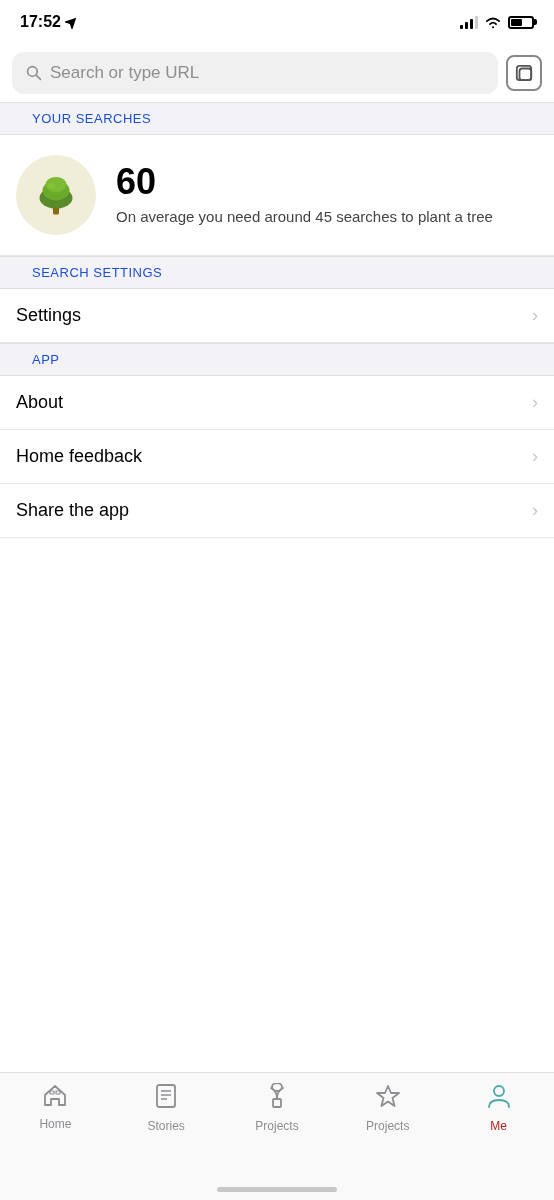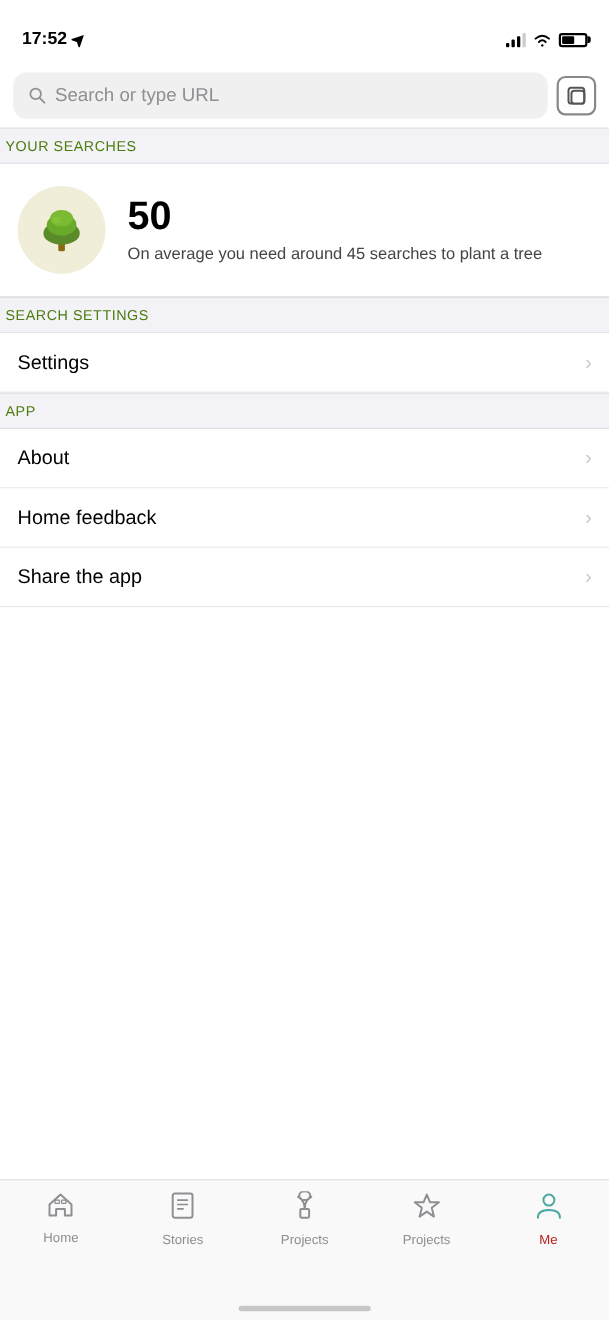--- a/index.html
+++ b/index.html
@@ -14,21 +14,20 @@
     }
 
     
     .status-bar {
       height: 44px;
       background: #ffffff;
       display: flex;
       align-items: center;
       justify-content: space-between;
       padding: 0 20px;
-      margin-top: 14px;
     }
     .status-time {
       font-size: 16px;
       font-weight: 600;
       color: #000;
       display: flex;
       align-items: center;
       gap: 4px;
     }
     .status-icons {
@@ -106,24 +105,24 @@
       align-items: center;
       justify-content: center;
       color: #555;
       font-size: 13px;
       font-weight: 600;
     }
 
     
     .section-header {
       background: #f2f2f7;
-      padding: 8px 5px;
+      padding: 8px 32px;
       font-size: 13px;
       font-weight: 500;
-      color: #4d7c0f;
+      color: #1d4ed8;
       letter-spacing: 0.5px;
       border-top: 1px solid #e0e0e0;
       border-bottom: 1px solid #e0e0e0;
     }
 
     
     .tree-card {
       background: #ffffff;
       padding: 20px 16px;
       display: flex;
@@ -285,21 +284,21 @@
       <rect x="36" y="50" width="8" height="16" fill="#8B6914" rx="2"></rect>
 
       <ellipse cx="40" cy="44" rx="22" ry="14" fill="#5a8a2a"></ellipse>
       <ellipse cx="40" cy="34" rx="18" ry="13" fill="#6aaa2a"></ellipse>
       <ellipse cx="40" cy="26" rx="14" ry="10" fill="#7abb33"></ellipse>
 
       <ellipse cx="34" cy="28" rx="5" ry="4" fill="#8acc40" opacity="0.5"></ellipse>
     </svg>
   </div>
   <div class="tree-info">
-    <div class="tree-count">50</div>
+    <div class="tree-count">60</div>
     <div class="tree-description">On average you need around 45 searches to plant a tree</div>
   </div>
 </div>
 
 <div class="section-header">
   <span>SEARCH SETTINGS</span>
 </div>
 
 <div class="menu-item">
   <span class="menu-item-label">Settings</span>

